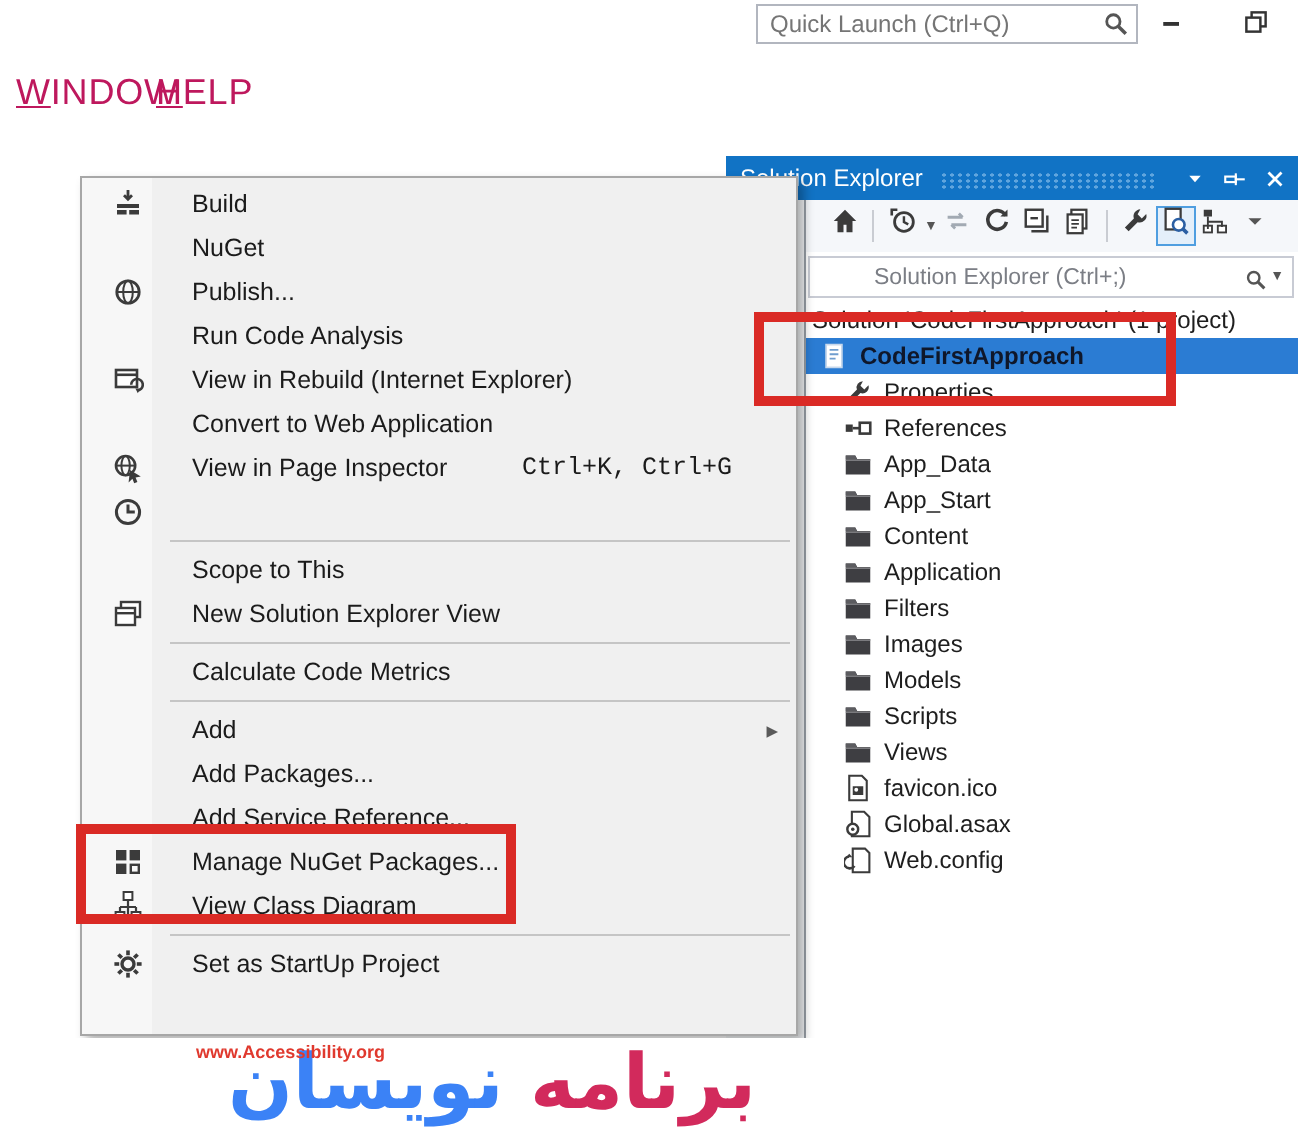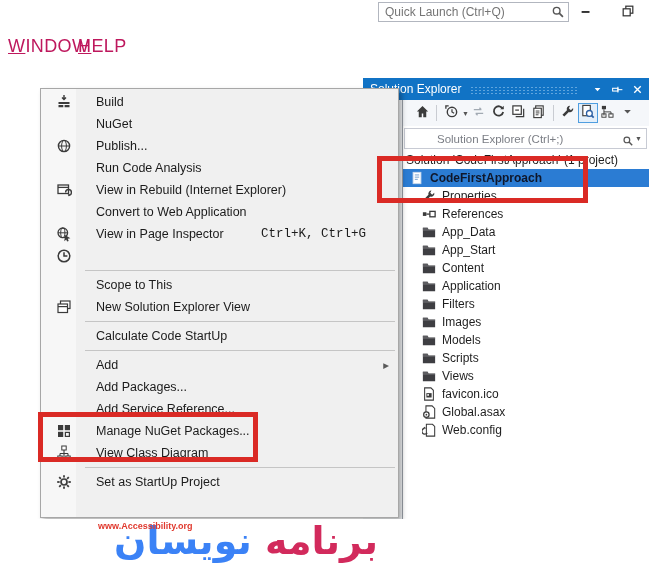--- a/index.html
+++ b/index.html
@@ -379,21 +379,21 @@
         <span class="ico"><svg viewBox="0 0 16 16">
             <rect x="4.5" y="2" width="9.5" height="7.5" fill="#fff" stroke="#3b3b3b" stroke-width="1.2"></rect>
             <rect x="2" y="5" width="9.5" height="8.5" fill="#fff" stroke="#3b3b3b" stroke-width="1.2"></rect>
             <line x1="2" y1="7.6" x2="11.5" y2="7.6" stroke="#3b3b3b" stroke-width="1.2"></line>
           </svg></span>
         <span class="mlbl">New Solution Explorer View</span>
       </div>
       <div class="msep"></div>
       <div class="mi">
         <span class="ico"></span>
-        <span class="mlbl">Calculate Code StartUp</span>
+        <span class="mlbl">Calculate Code Metrics</span>
       </div>
       <div class="msep"></div>
       <div class="mi">
         <span class="ico"></span>
         <span class="mlbl">Add</span>
         <span class="marrow">▶</span>
       </div>
       <div class="mi">
         <span class="ico"></span>
         <span class="mlbl">Add Packages...</span>

